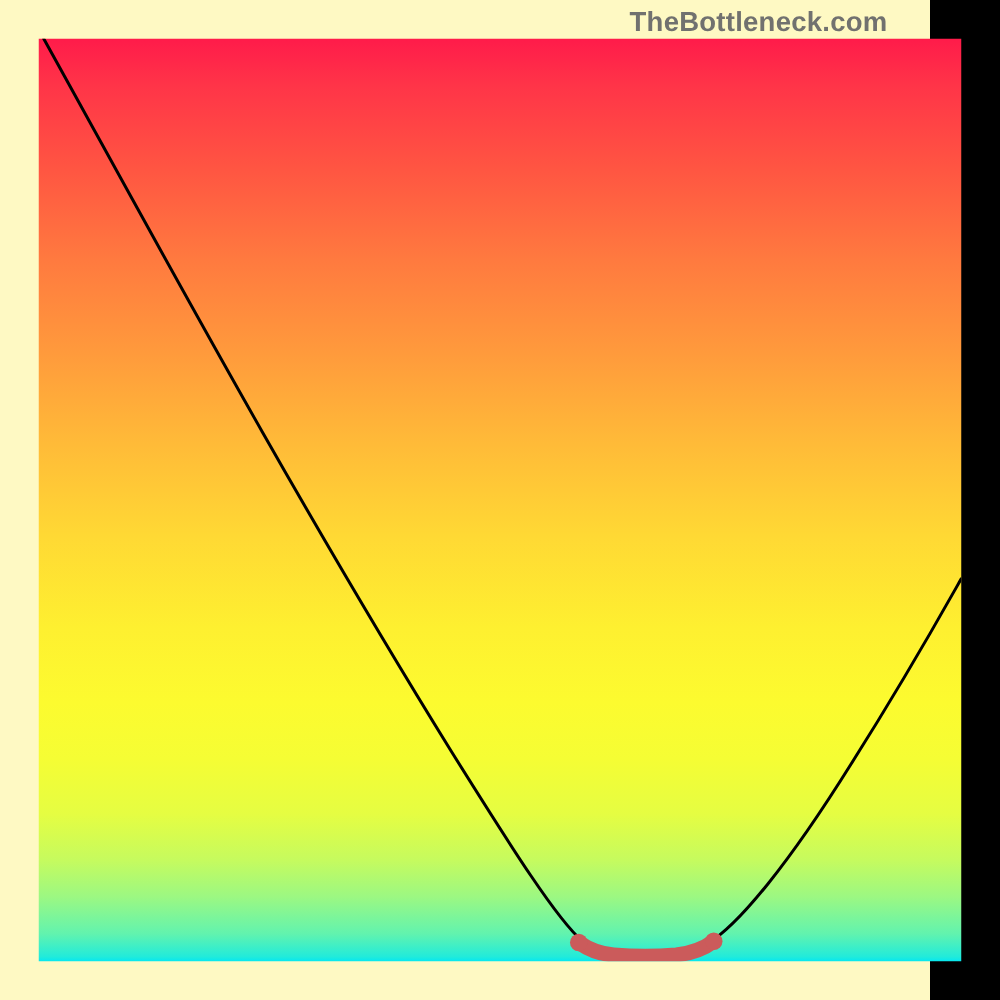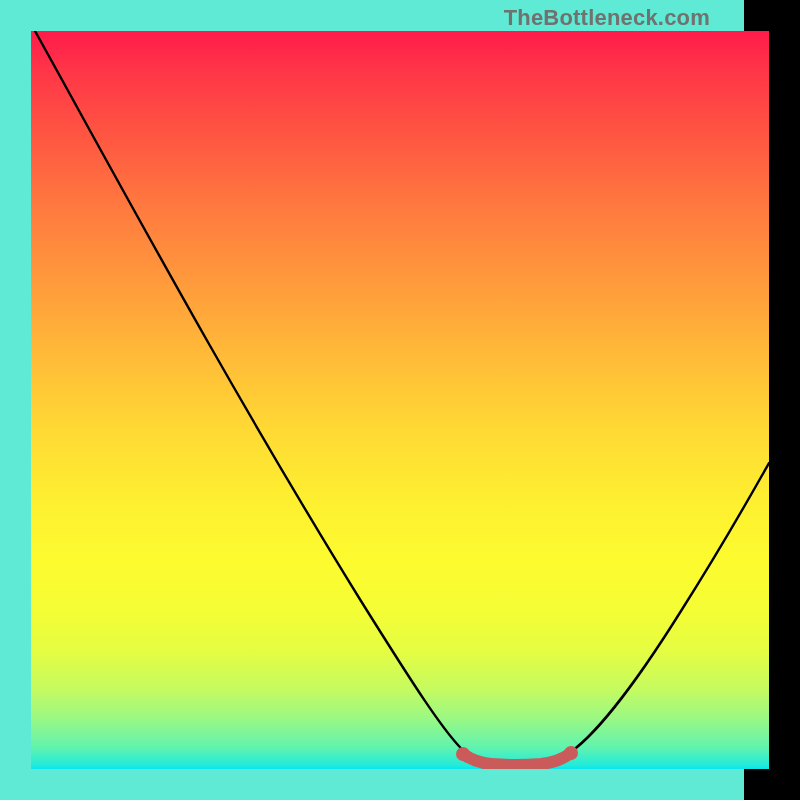--- a/index.html
+++ b/index.html
@@ -9,21 +9,21 @@
     height: 800px;
     background: #000000;
     overflow: hidden;
   }
   .frame {
     position: absolute;
     top: 0;
     left: 0;
     width: 744px;
     height: 800px;
-    background: #5eead4;
+    background: #fef9c3;
   }
   .plot-area {
     position: absolute;
     top: 31px;
     left: 31px;
     width: 738px;
     height: 738px;
     background: linear-gradient(to bottom,
       #ff1b4a 0%,
       #ff3448 5%,

